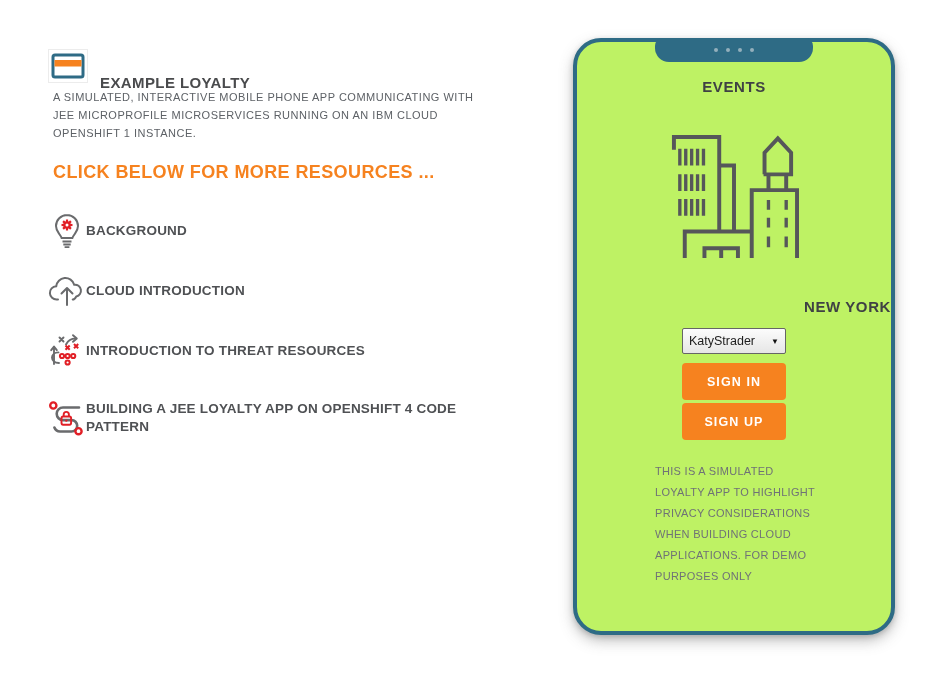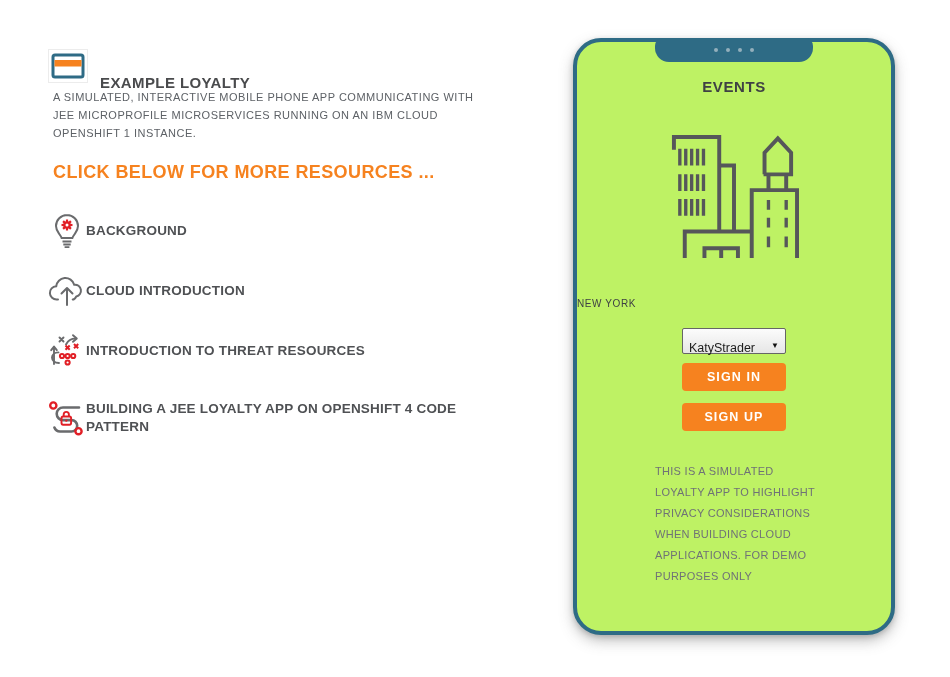--- a/index.html
+++ b/index.html
@@ -26,30 +26,30 @@
   .phone{position:absolute;left:573px;top:38px;width:322px;height:597px;background:#bef264;
          border:4px solid #2e6b85;border-radius:28px;box-sizing:border-box;
          box-shadow:0 6px 14px rgba(80,80,80,0.35), 0 2px 5px rgba(80,80,80,0.25);}
   .notch{position:absolute;top:-4px;left:78px;width:158px;height:24px;background:#2e6b85;
          border-radius:8px 8px 14px 14px;display:flex;align-items:center;justify-content:center;gap:8px;}
   .notch-dot{width:4px;height:4px;border-radius:50%;background:#93afbc;}
 
   .screen-title{position:absolute;top:36px;left:0;width:100%;text-align:center;
                 font-size:15px;font-weight:bold;color:#3f4144;letter-spacing:0.6px;}
   .city-art{position:absolute;top:91px;left:92px;width:130px;height:128px;}
-  .location-title{position:absolute;top:256px;left:0;width:100%;text-align:left;
-                  font-size:10px;font-weight:normal;color:#3f4144;letter-spacing:0.6px;}
+  .location-title{position:absolute;top:256px;left:0;width:100%;text-align:right;
+                  font-size:15px;font-weight:bold;color:#3f4144;letter-spacing:0.6px;}
 
   .user-select{position:absolute;top:286px;left:105px;width:104px;height:23px;box-sizing:border-box;
                border:1px solid #666;border-radius:2px;background:linear-gradient(180deg,#fcfcfc,#e6e6e6);
-               display:flex;align-items:flex-start;padding:12px 6px;cursor:pointer;}
+               display:flex;align-items:center;padding:12px 6px;cursor:pointer;}
   .user-select .val{flex:1;font-size:12.5px;color:#1c1c1c;}
   .user-select .arrow{font-size:8px;color:#111;}
 
-  .btn{position:absolute;left:105px;width:104px;height:28px;background:#f6821f;border:none;
+  .btn{position:absolute;left:105px;width:104px;height:37px;background:#f6821f;border:none;
        border-radius:4px;color:#ffffff;font-family:"Liberation Sans",sans-serif;
        font-size:12.5px;font-weight:bold;letter-spacing:1.1px;cursor:pointer;
        display:flex;align-items:center;justify-content:center;}
   #signin-btn{top:321px}
   #signup-btn{top:361px}
 
   .disclaimer{position:absolute;top:419px;left:78px;width:162px;font-size:11px;line-height:21px;
               color:#6f7276;letter-spacing:0.3px;}
 </style>
 </head>

